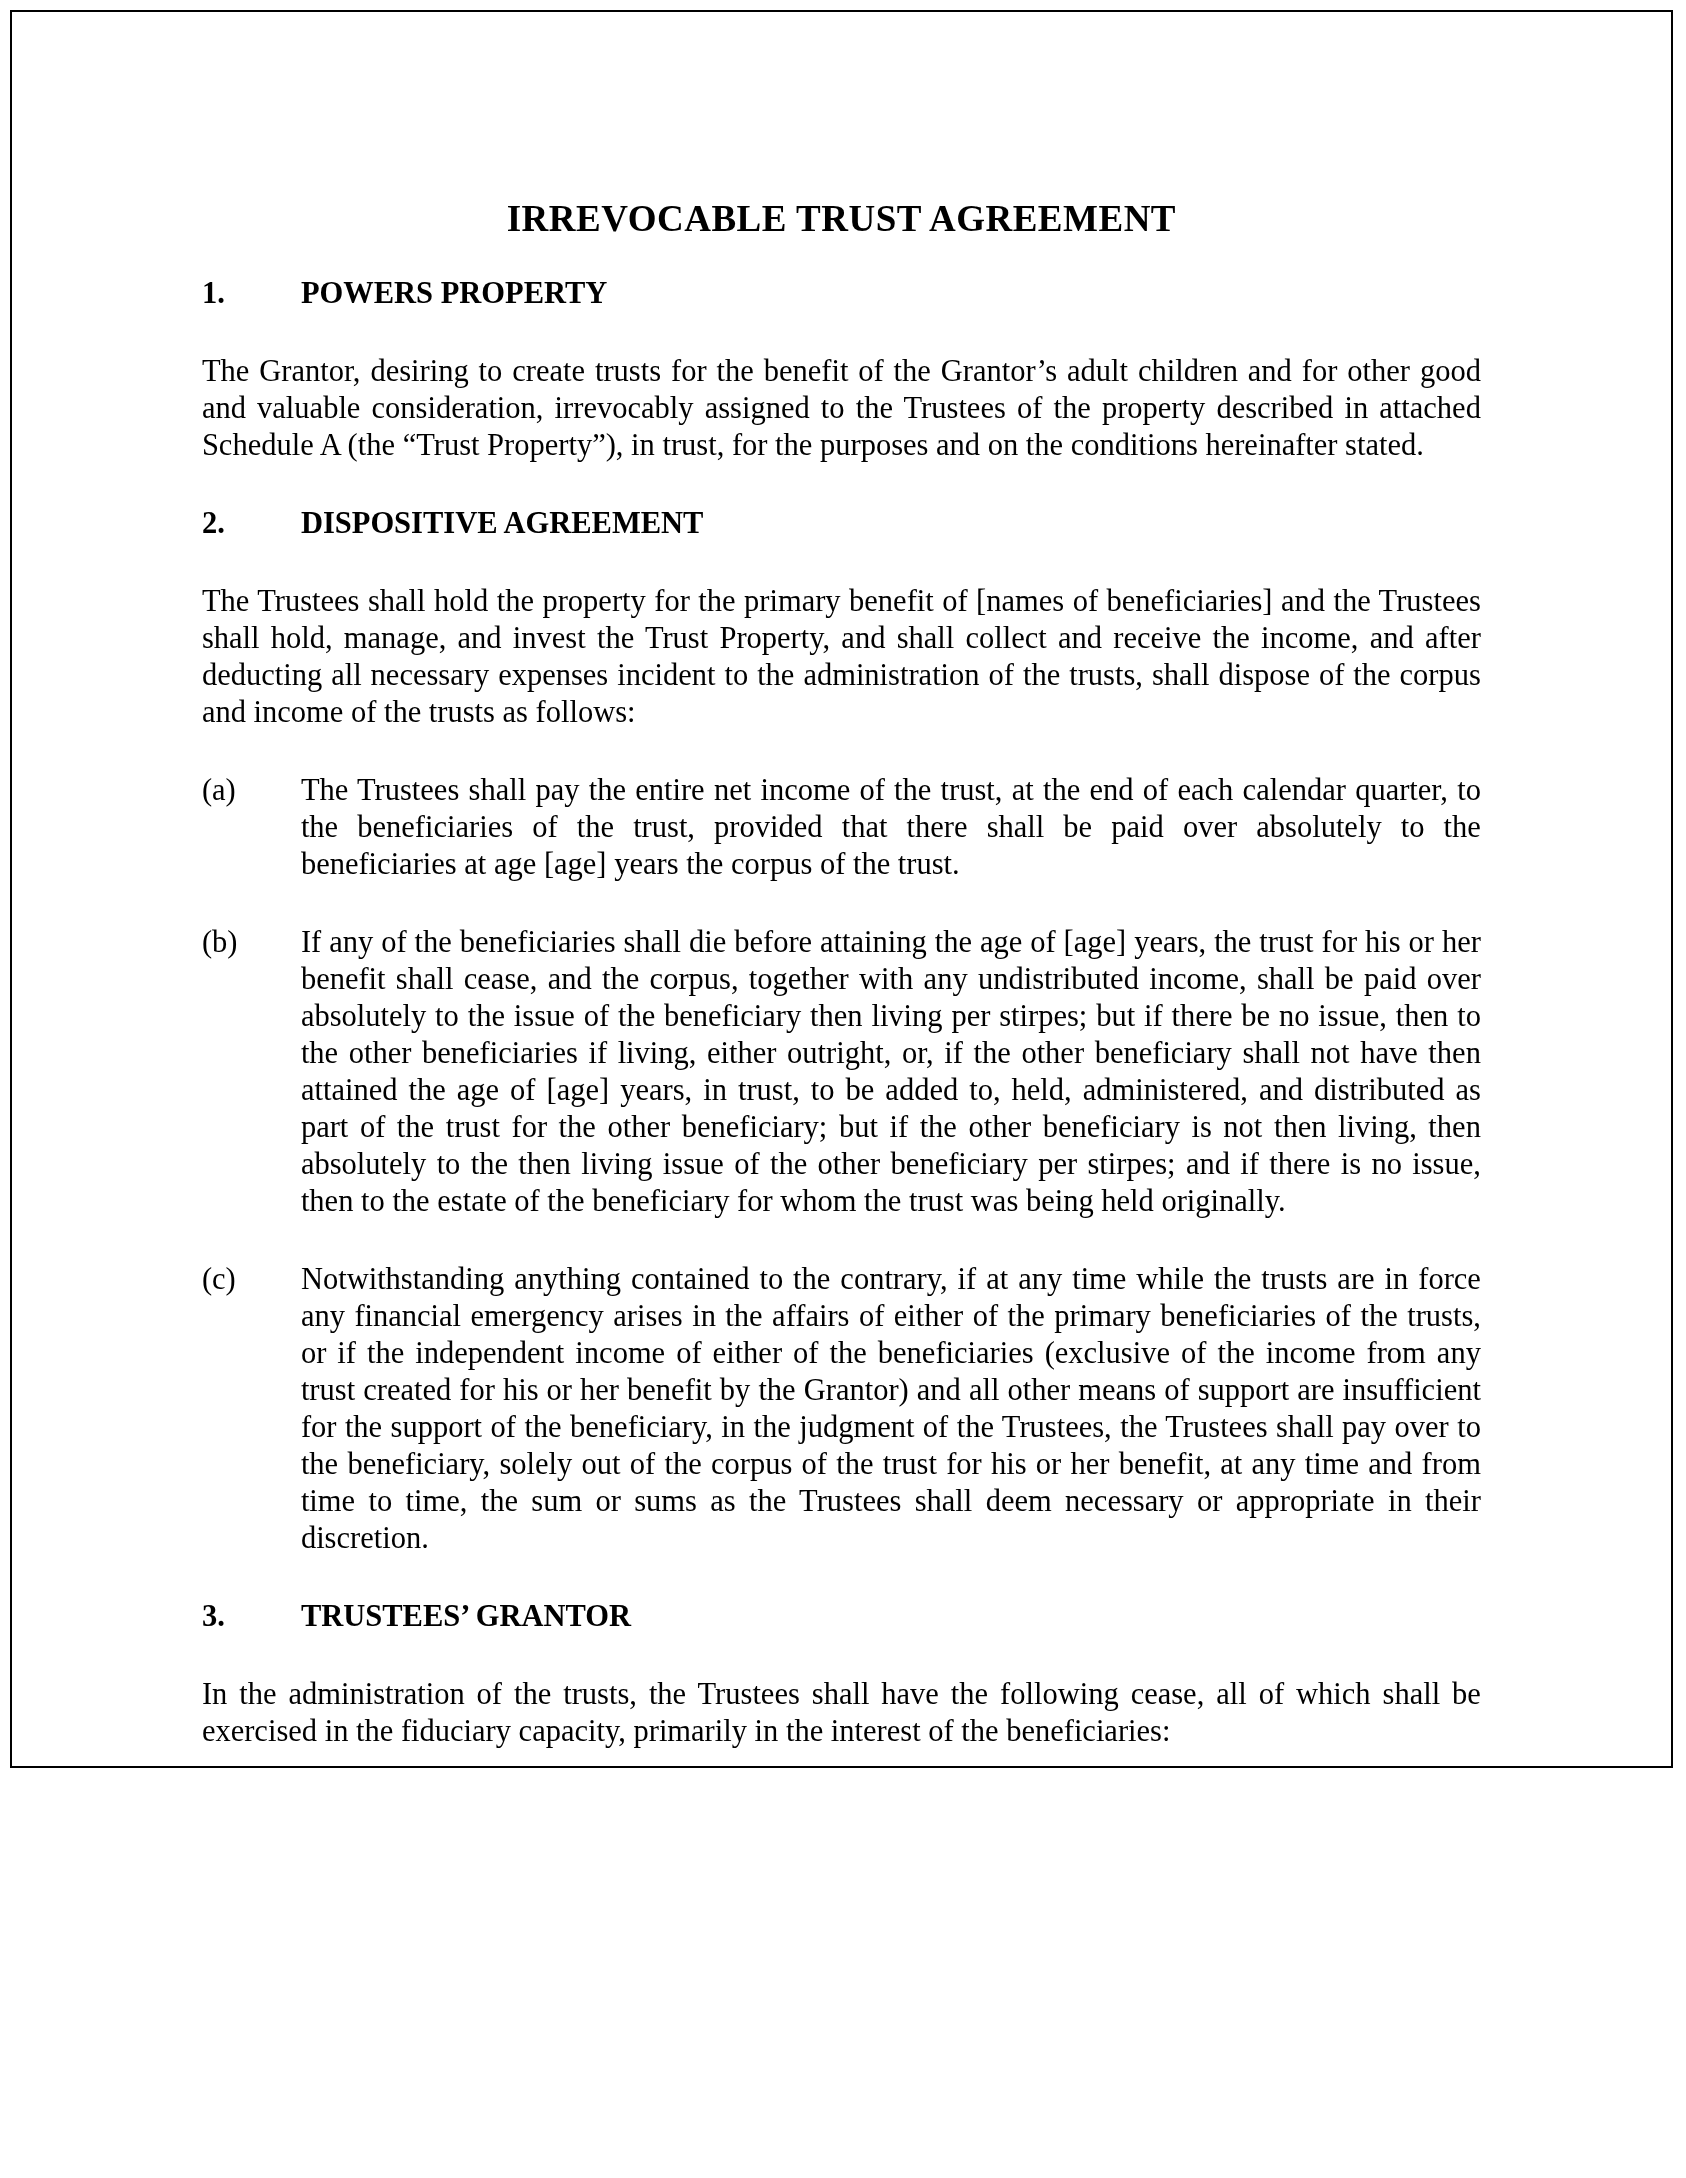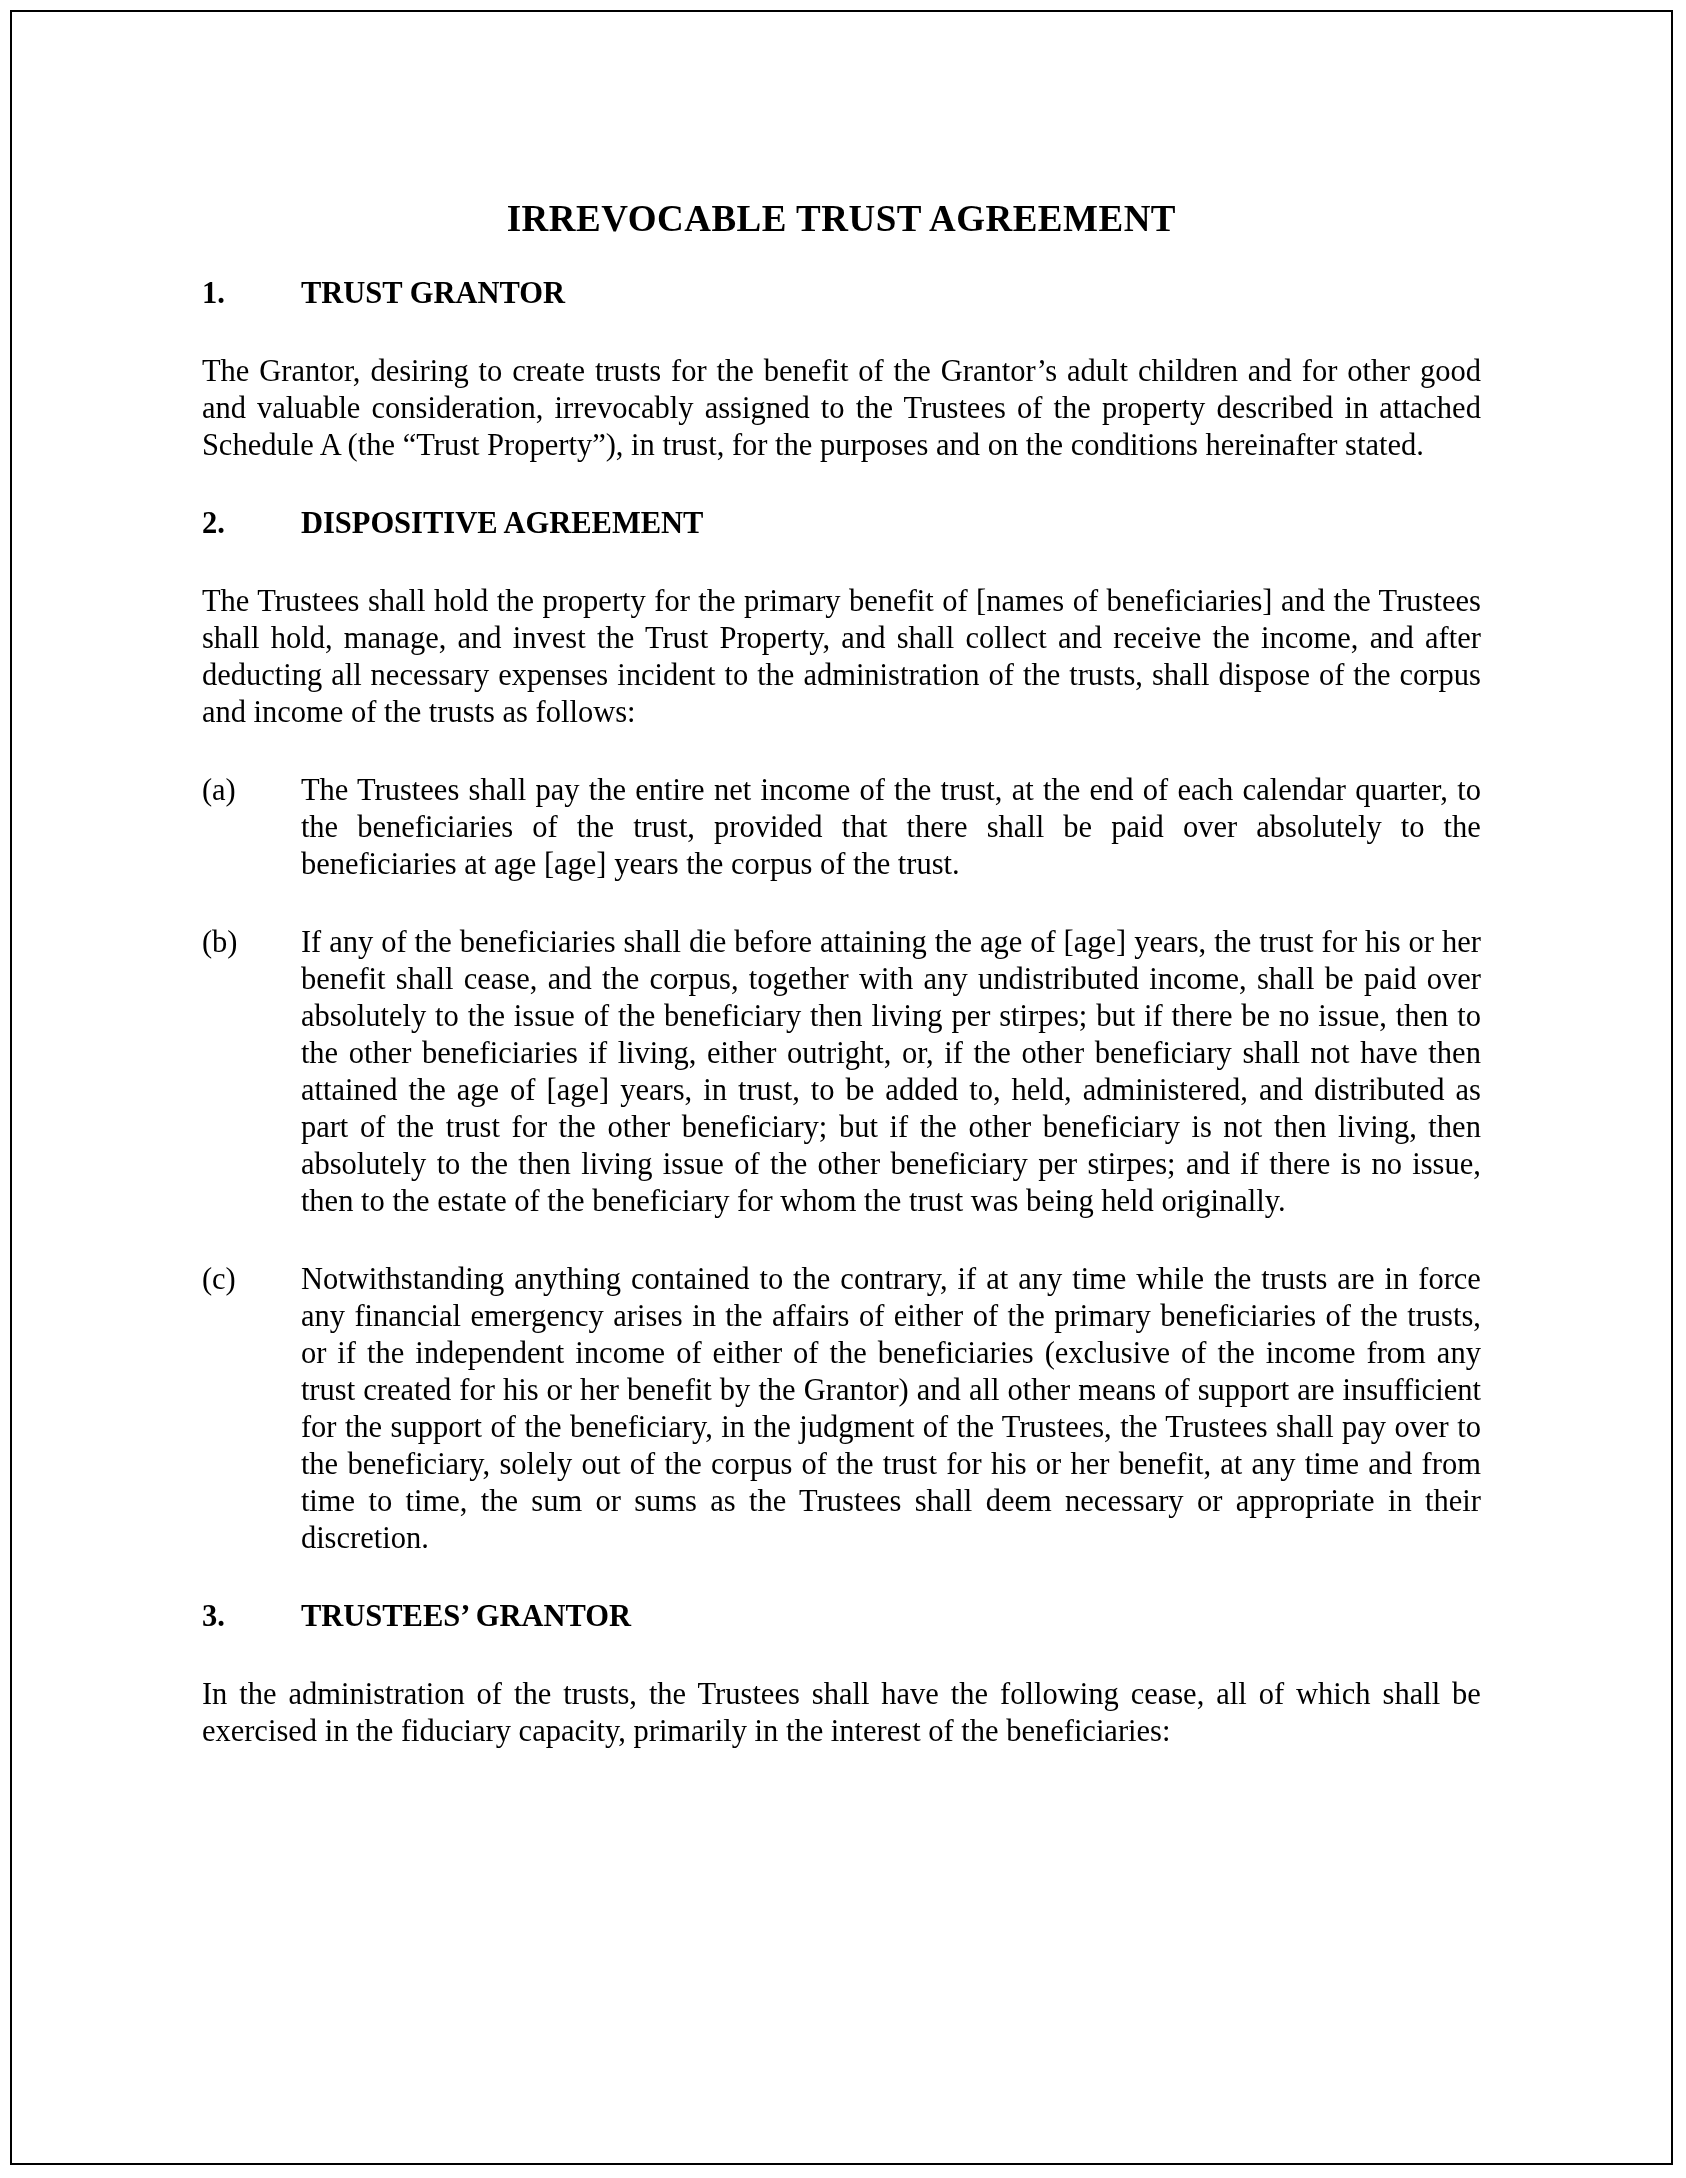--- a/index.html
+++ b/index.html
@@ -12,21 +12,21 @@
     height: 2179px;
     position: relative;
     font-family: "Liberation Serif", serif;
     color: #000000;
   }
   .page {
     position: absolute;
     left: 9.9px;
     top: 9.9px;
     width: 1663px;
-    height: 2155px;
+    height: 1758px;
     border: 2px solid #000000;
     box-sizing: border-box;
     background: #ffffff;
   }
   .content {
     box-sizing: border-box;
     padding: 185px 190px 0 190px;
     font-size: 30.5px;
     line-height: 37px;
   }
@@ -72,21 +72,21 @@
 <body>
 
 <div class="page">
   <div class="content">
 
     <h1 class="title">IRREVOCABLE TRUST AGREEMENT</h1>
 
 
     <div class="heading">
       <span class="num">1.</span>
-      <span class="htext">TRUST GRANTOR</span>
+      <span class="htext">POWERS PROPERTY</span>
     </div>
     <p class="para">The Grantor, desiring to create trusts for the benefit of the Grantor’s adult children and for other good and valuable consideration, irrevocably assigned to the Trustees of the property described in attached Schedule A (the “Trust Property”), in trust, for the purposes and on the conditions hereinafter stated.</p>
 
     <div class="heading">
       <span class="num">2.</span>
       <span class="htext">DISPOSITIVE AGREEMENT</span>
     </div>
     <p class="para">The Trustees shall hold the property for the primary benefit of [names of beneficiaries] and the Trustees shall hold, manage, and invest the Trust Property, and shall collect and receive the income, and after deducting all necessary expenses incident to the administration of the trusts, shall dispose of the corpus and income of the trusts as follows:</p>
 
     <div class="item">

